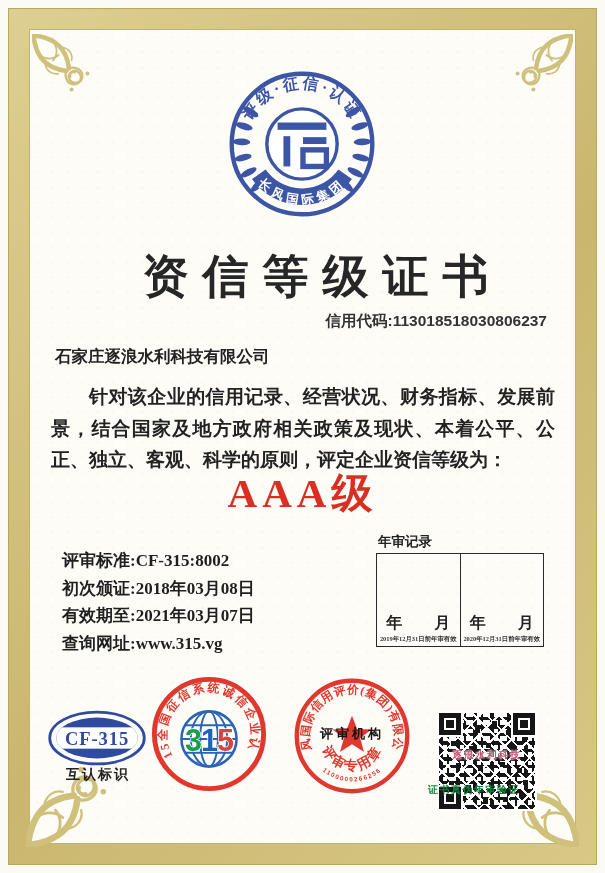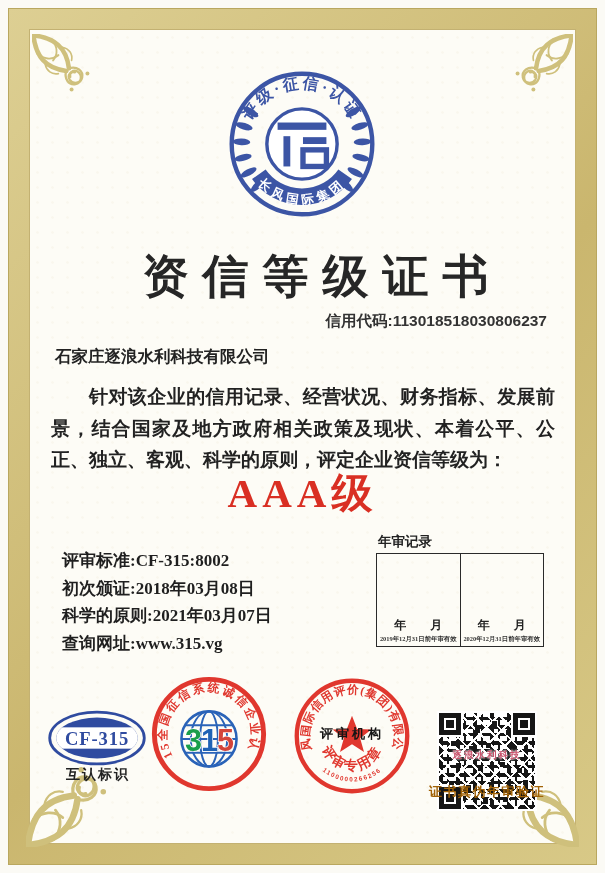--- a/index.html
+++ b/index.html
@@ -35,21 +35,21 @@
   
   .details{position:absolute;left:62px;top:547px;font-size:17px;font-weight:bold;color:#1f1f1f;
          line-height:27.5px;}
   
   .ar-title{position:absolute;left:378px;top:533px;font-size:13.5px;font-weight:bold;color:#222;}
   .ar-box{position:absolute;left:376px;top:553px;width:166px;height:92px;border:1.5px solid #2a2a2a;
          display:flex;}
   .ar-cell{flex:1;display:flex;flex-direction:column;justify-content:flex-end;align-items:center;
          padding-bottom:2px;}
   .ar-cell + .ar-cell{border-left:1.5px solid #2a2a2a;}
-  .ar-ym{font-size:12px;font-weight:bold;color:#222;white-space:pre;margin-bottom:1px;}
+  .ar-ym{font-size:16px;font-weight:bold;color:#222;white-space:pre;margin-bottom:1px;}
   .ar-note{font-size:6.4px;font-weight:bold;color:#333;white-space:nowrap;}
   
   .cf315{position:absolute;left:46px;top:708px;width:102px;height:60px;}
   .cf315-caption{position:absolute;left:52px;top:766px;width:92px;text-align:center;
          font-size:14px;font-weight:bold;color:#222;letter-spacing:2px;}
   .globe-seal{position:absolute;left:147px;top:672px;width:124px;height:124px;}
   .review-seal{position:absolute;left:289px;top:673px;width:126px;height:126px;}
   
   .qr{position:absolute;left:437px;top:711px;width:100px;height:100px;background:#fff;}
   .qr-noise{position:absolute;inset:2px;
@@ -66,22 +66,22 @@
       11px 44px #161616,33px 47px #161616,55px 43px #161616,72px 49px #161616,
       4px 62px #161616,21px 66px #161616,44px 63px #161616,63px 66px #161616,78px 61px #161616,
       16px 77px #161616,38px 80px #161616,58px 78px #161616,74px 74px #161616;}
   .qr-finder{position:absolute;width:22px;height:22px;border:5px solid #161616;background:#fff;
     box-sizing:border-box;box-shadow:0 0 0 2px #fff;}
   .qr-finder::after{content:"";position:absolute;inset:2px;background:#161616;}
   .qf-tl{left:2px;top:2px;} .qf-tr{right:2px;top:2px;} .qf-bl{left:2px;bottom:2px;}
   .qr-overlay{position:absolute;left:-4px;top:38px;width:108px;text-align:center;
     font-size:9.5px;font-weight:bold;color:#c8506a;letter-spacing:2px;
     text-shadow:0 0 2px #fff,0 0 2px #fff;}
-  .qr-caption{position:absolute;left:428px;top:783px;width:118px;text-align:center;
-    font-size:13px;font-weight:bold;color:#a16207;letter-spacing:1.5px;white-space:nowrap;}
+  .qr-caption{position:absolute;left:428px;top:783px;width:118px;text-align:left;
+    font-size:10px;font-weight:bold;color:#15803d;letter-spacing:1.5px;white-space:nowrap;}
 </style>
 </head>
 <body>
 
 <div class="page">
   <div class="gold-frame">
     <div class="inner"></div>
   </div>
 
   <svg class="flourish fl-tl" viewBox="0 0 100 100">
@@ -181,21 +181,21 @@
 
   <div class="title">资信等级证书</div>
   <div class="credit-code">信用代码:113018518030806237</div>
   <div class="company">石家庄逐浪水利科技有限公司</div>
   <div class="body-par">针对该企业的信用记录、经营状况、财务指标、发展前景，结合国家及地方政府相关政策及现状、本着公平、公正、独立、客观、科学的原则，评定企业资信等级为：</div>
   <div class="rating">AAA级</div>
 
   <div class="details">
     <div>评审标准:CF-315:8002</div>
     <div>初次颁证:2018年03月08日</div>
-    <div>科学的原则:2021年03月07日</div>
+    <div>有效期至:2021年03月07日</div>
     <div>查询网址:www.315.vg</div>
   </div>
 
   <div class="ar-title">年审记录</div>
   <div class="ar-box">
     <div class="ar-cell">
       <div class="ar-ym">年　　月</div>
       <div class="ar-note">2019年12月31日前年审有效</div>
     </div>
     <div class="ar-cell">

